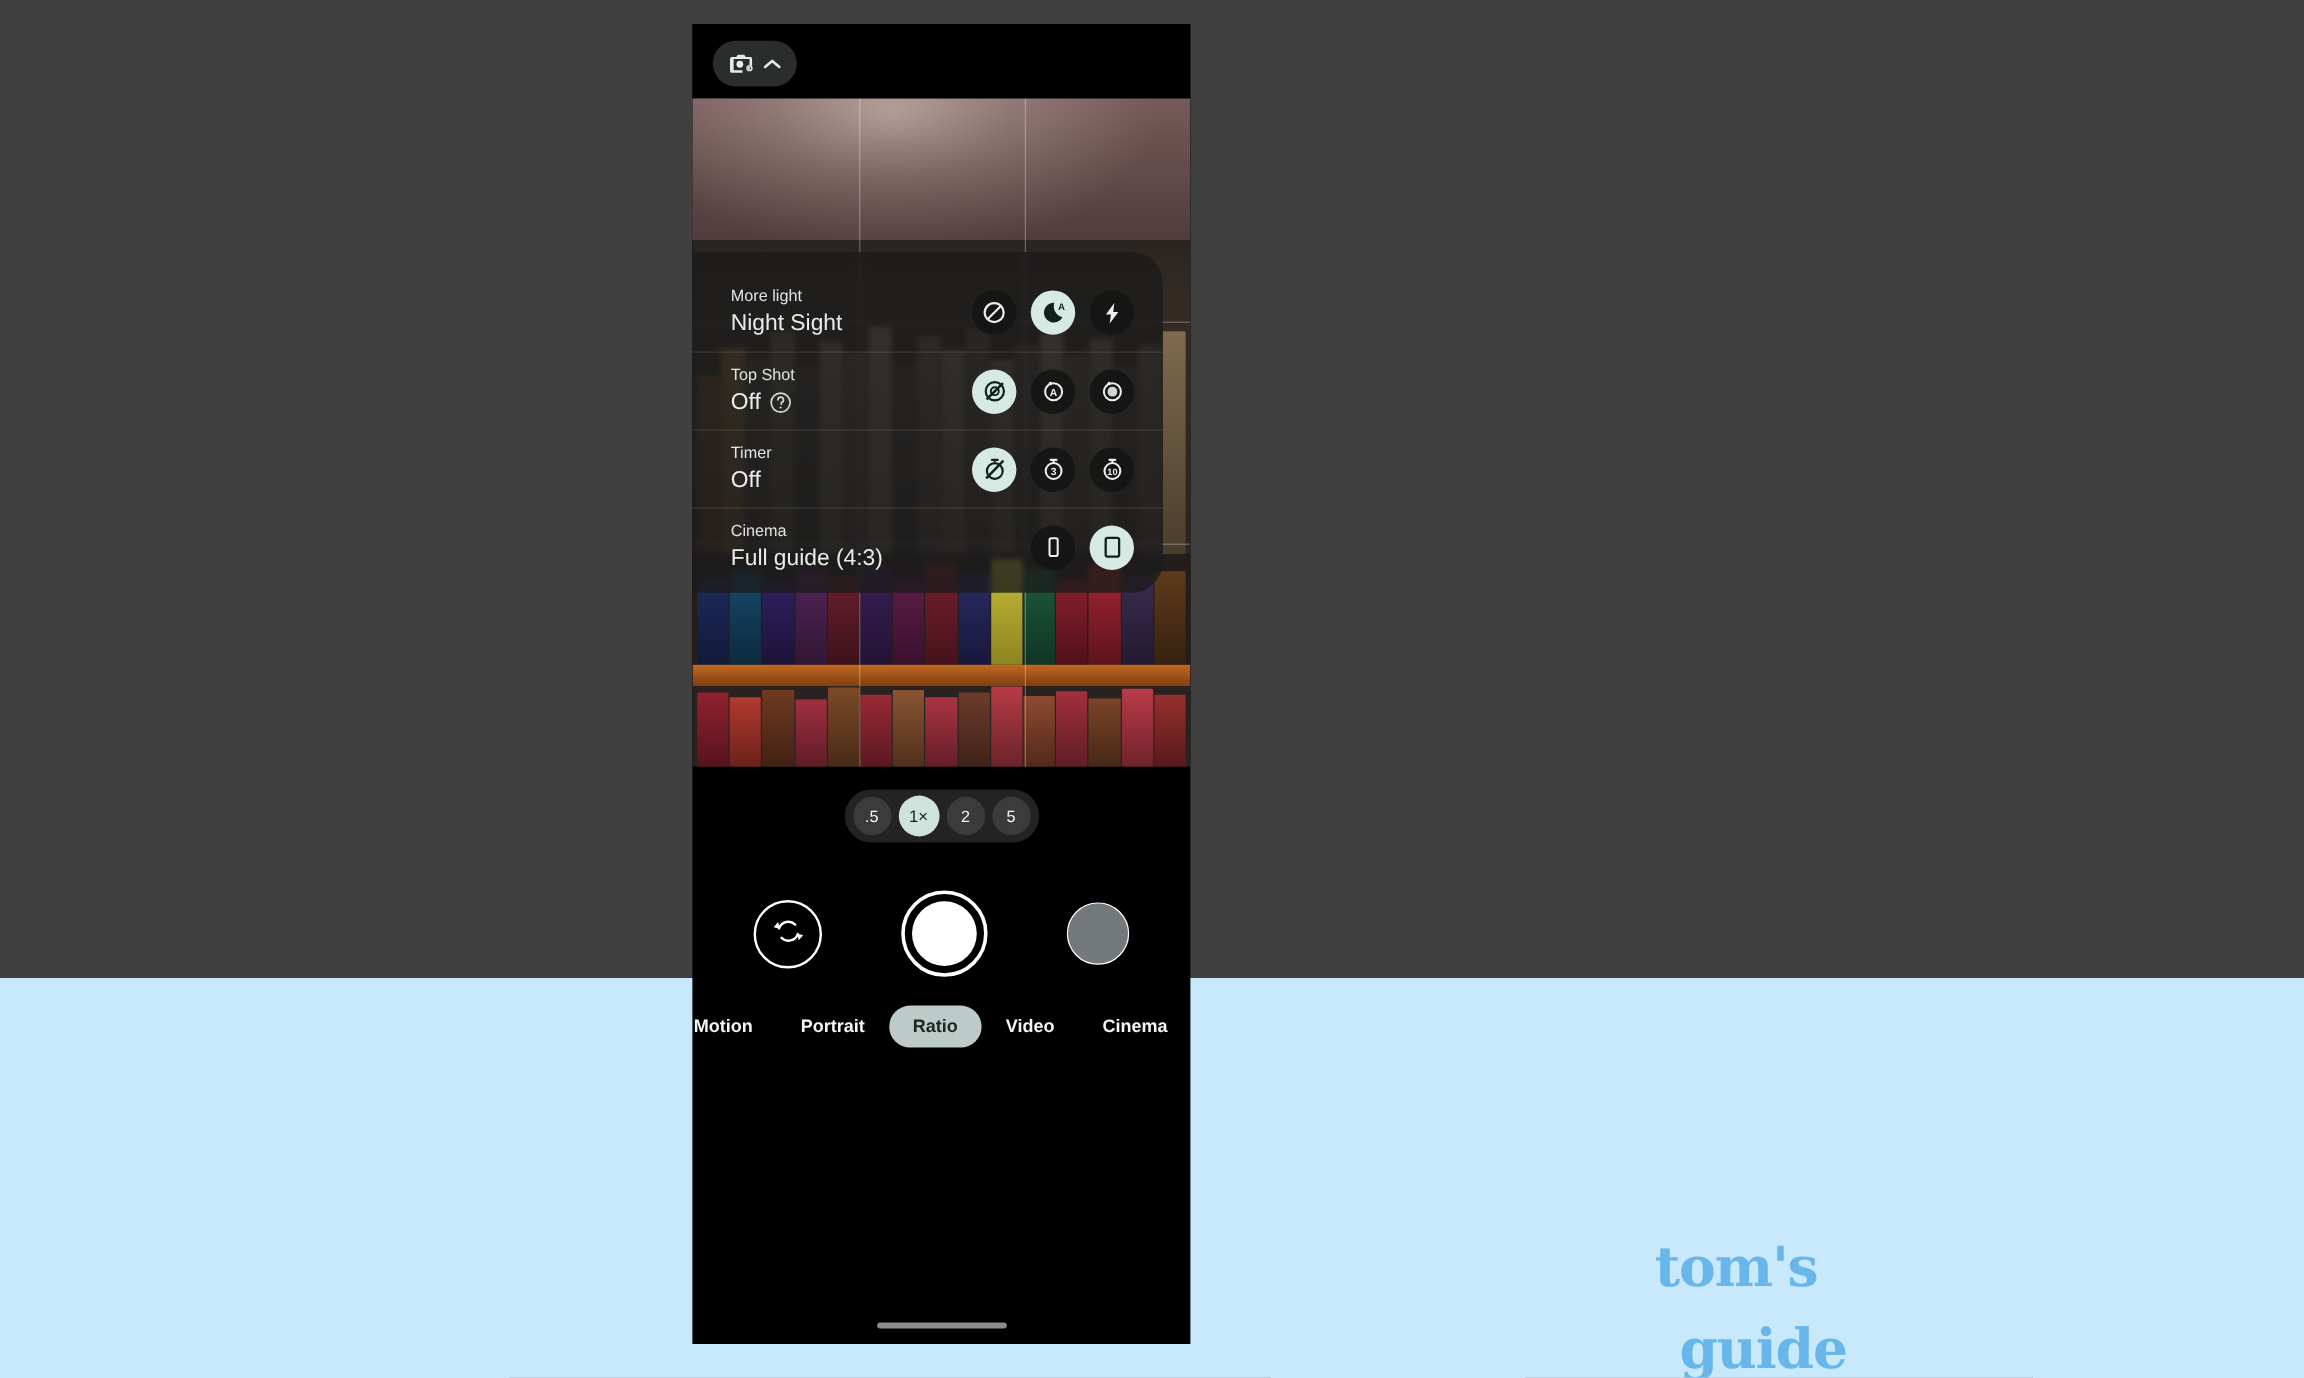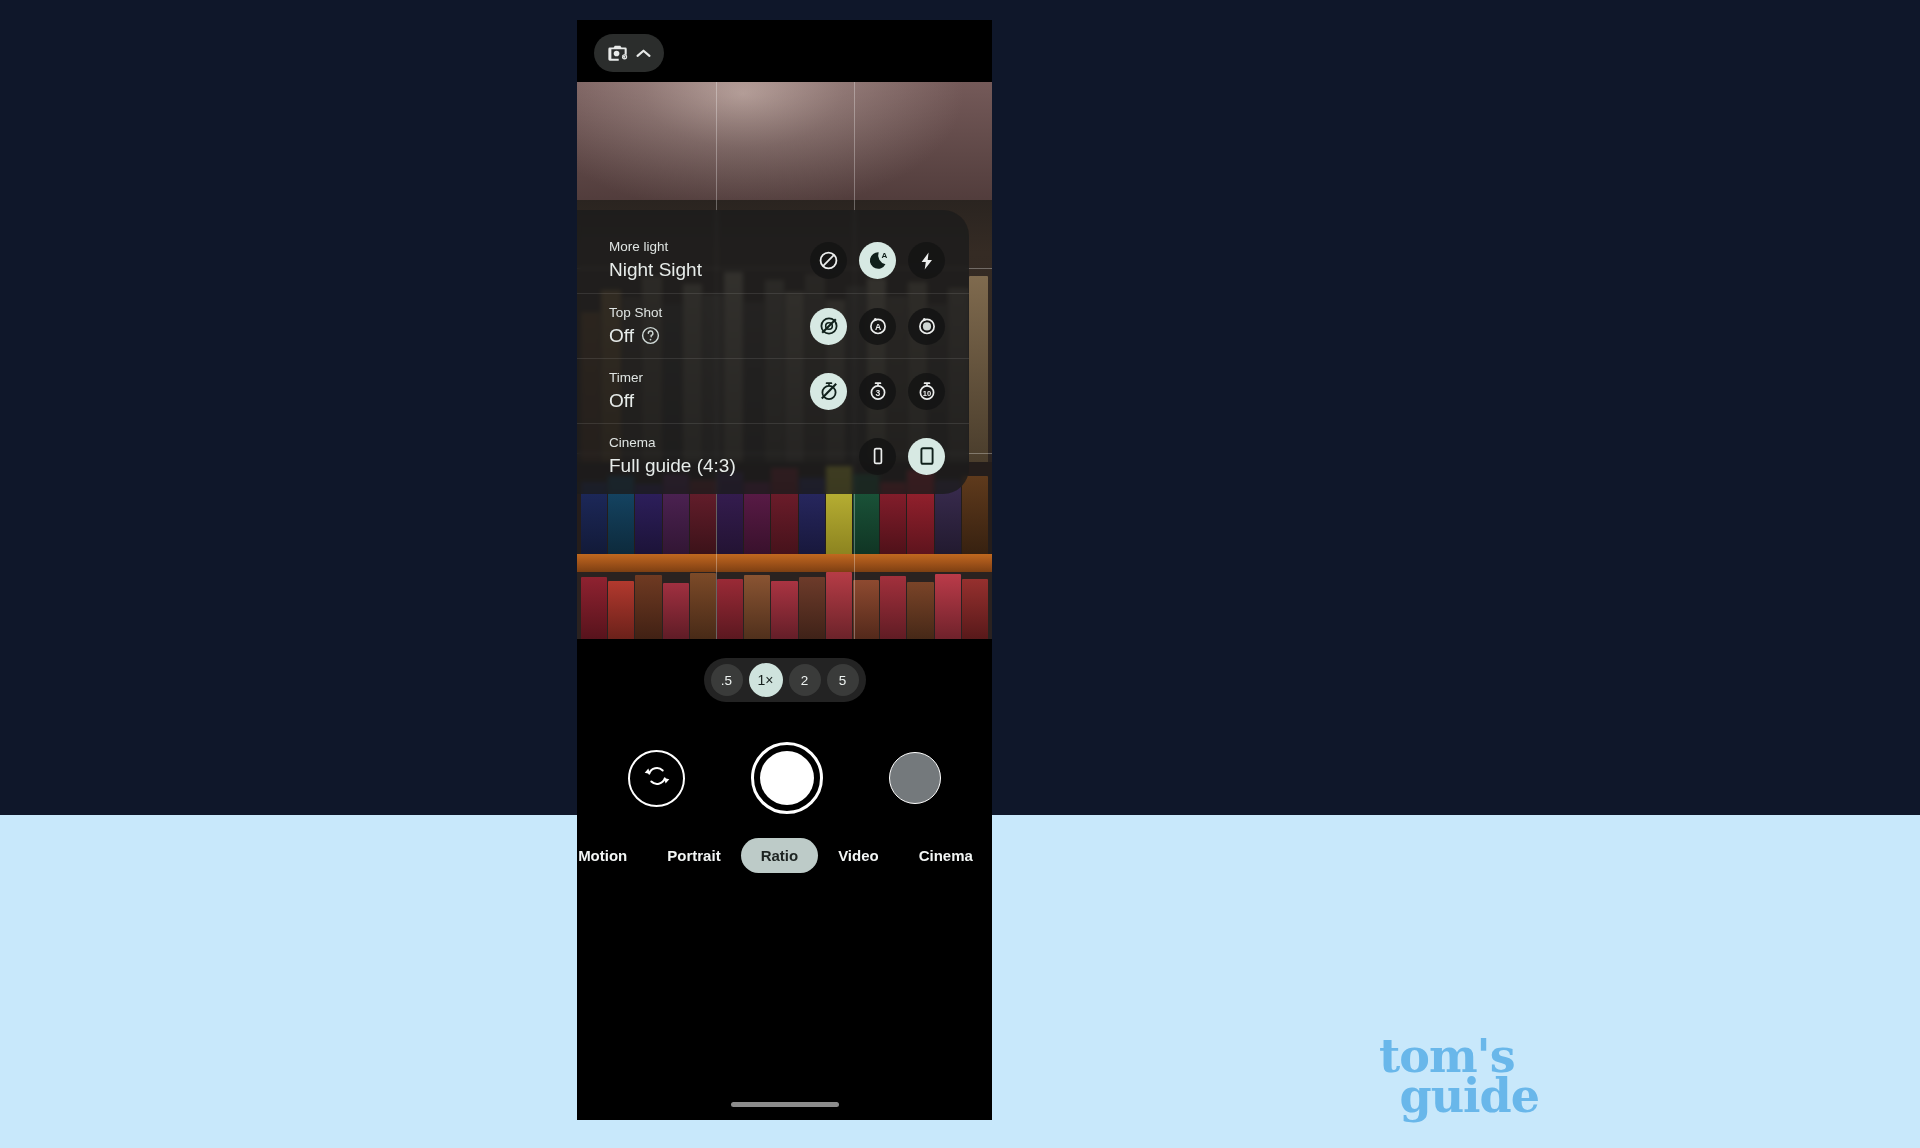--- a/index.html
+++ b/index.html
@@ -4,21 +4,21 @@
 <style>
   * { margin:0; padding:0; box-sizing:border-box; }
   html, body {
     width:1920px; height:1148px;
     background:#c8e8fb;
     font-family:"Liberation Sans", sans-serif;
     overflow:hidden;
   }
 
   
-  #canvas { position:relative; width:1920px; height:815px; background:#0f172a; }
+  #canvas { position:relative; width:1920px; height:815px; background:#404040; }
 
   
   #phone {
     position:absolute; left:577px; top:20px;
     width:415px; height:1100px;
     background:#000;
     overflow:hidden;
   }
 
   
@@ -180,21 +180,21 @@
   #watermark {
     position:absolute; left:1379px; top:1037px;
     width:160px;
     color:#69b7ea;
     font-family:"DejaVu Serif", serif;
     font-weight:bold;
     font-size:46px;
     line-height:0.86;
     letter-spacing:-1px;
   }
-  #watermark .l2 { display:block; text-align:right; }
+  #watermark .l2 { display:block; text-align:right;margin-top:28px; }
 </style>
 </head>
 <body>
 
 <div id="canvas">
 
   <div id="phone">
 
     <div class="topbar">
       <div class="settings-pill">

